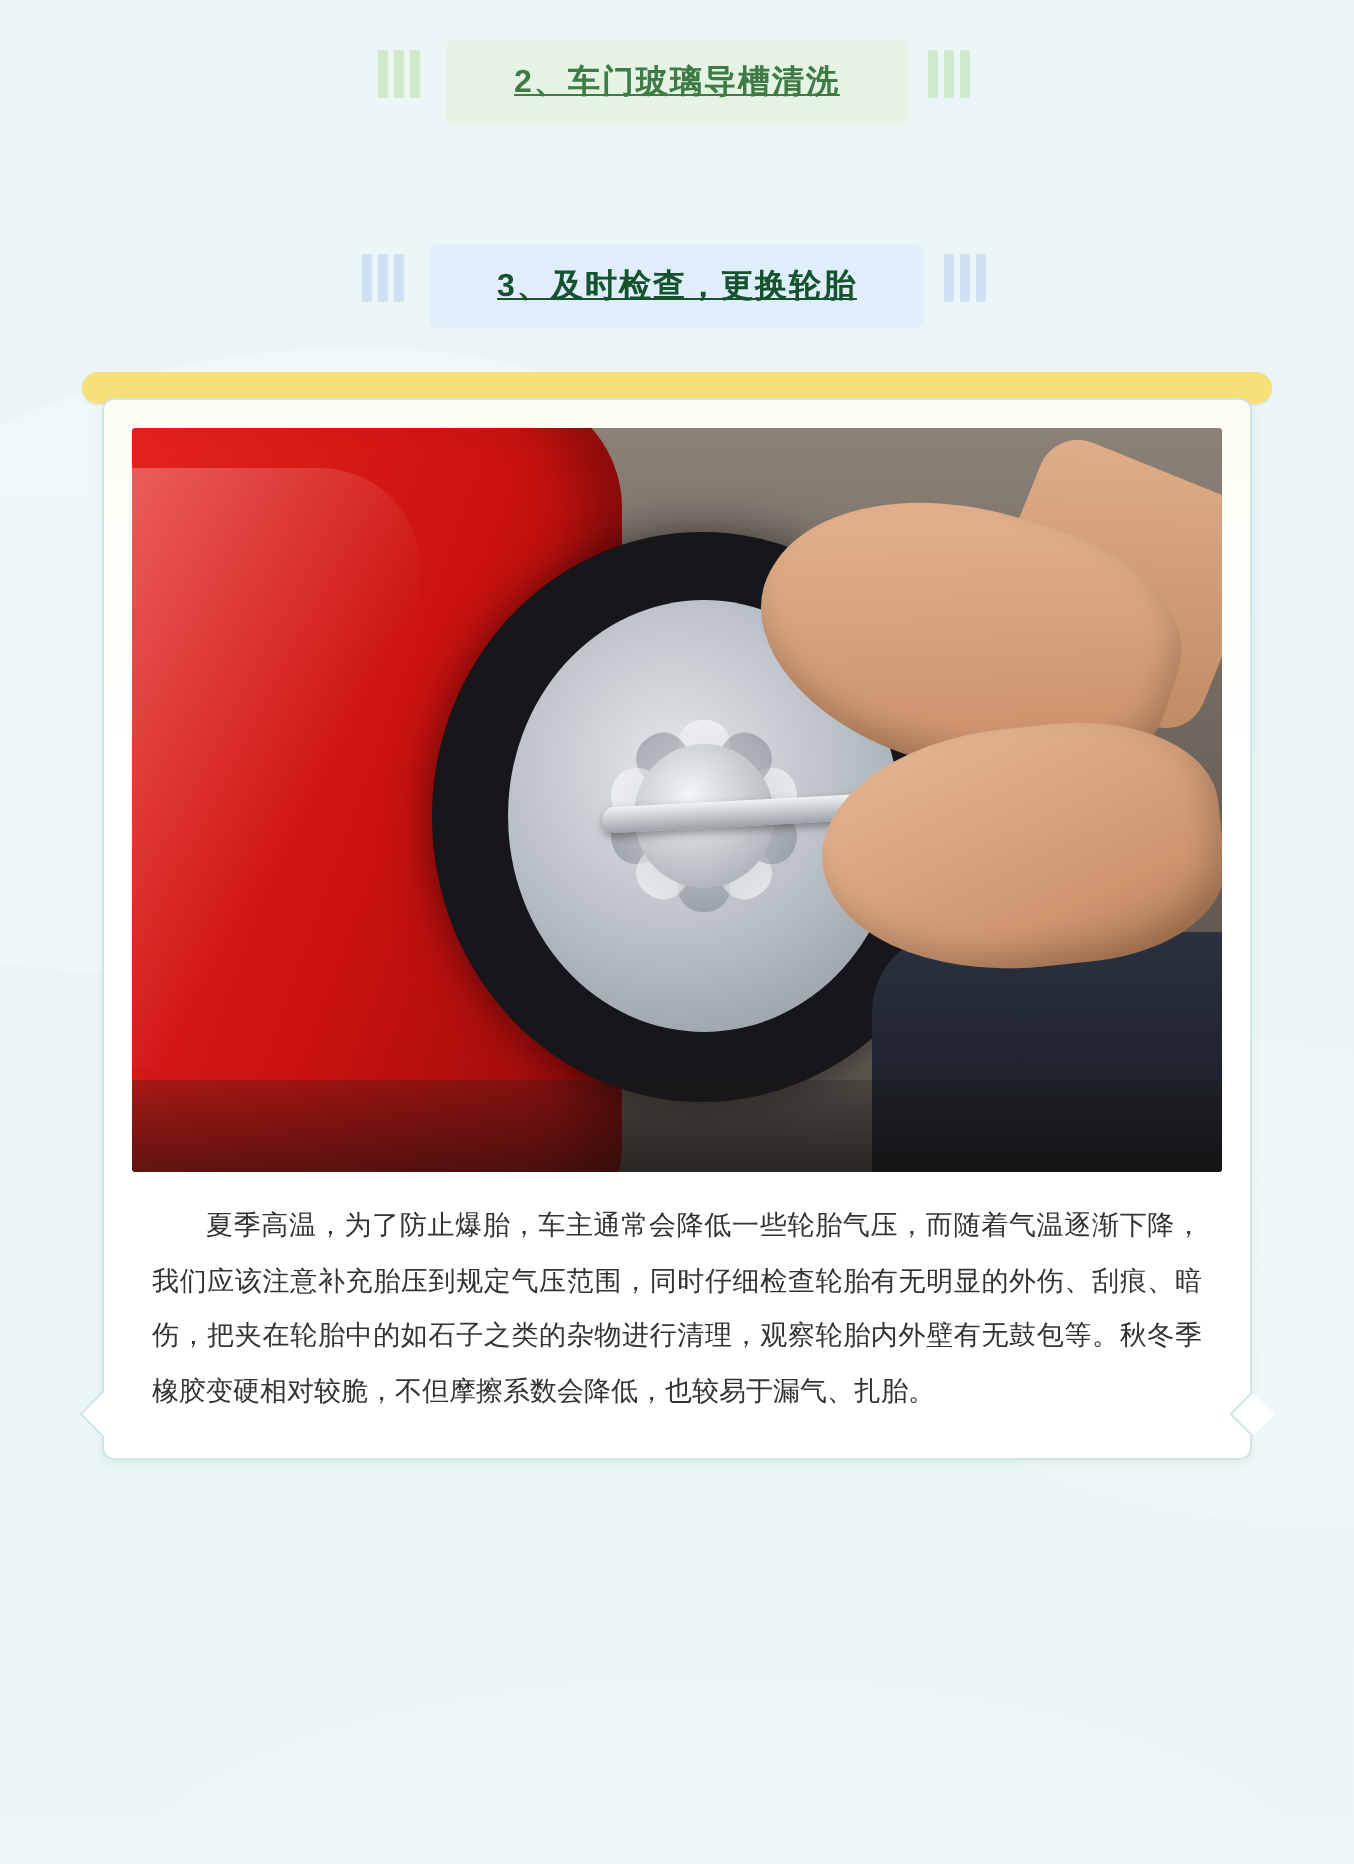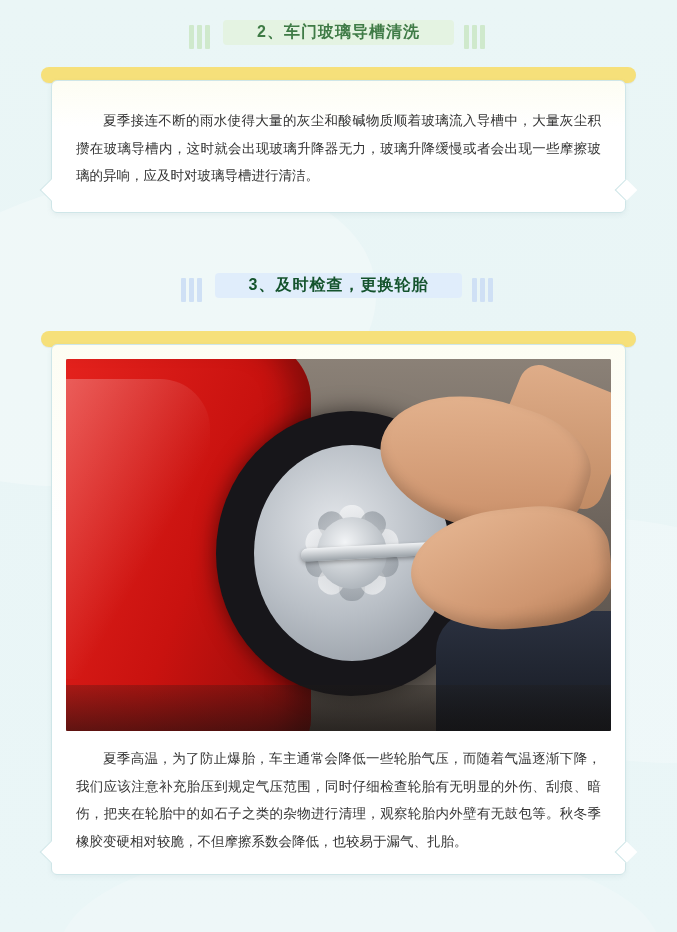--- a/index.html
+++ b/index.html
@@ -38,27 +38,28 @@
     position: relative;
     display: flex;
     justify-content: center;
     align-items: center;
   }
   .ribbon {
     position: relative;
     display: inline-flex;
     align-items: center;
     justify-content: center;
-    height: 25px;
+    height: 42px;
     padding: 0 34px;
     border-radius: 4px;
     font-size: 16px;
     font-weight: bold;
     letter-spacing: 1px;
     white-space: nowrap;
+    text-decoration: underline;
   }
   .ribbon.green {
     background: #e4f3e2;
     color: #3f7b46;
   }
   .ribbon.blue {
     background: #e0edfb;
     color: #14532d;
   }
   .ribbon-tail {
@@ -296,48 +297,40 @@
         </span>
         <span>2、车门玻璃导槽清洗</span>
         <span class="ribbon-tail right green-tail">
           <span></span>
             <span></span>
             <span></span>
         </span>
       </div>
     </div>
 
-    <div class="card-block" style="margin-top:22px;">
-      <div class="card-topbar"></div>
-      <div class="card-body">
-        <div class="notch bl"></div>
-        <div class="notch br"></div>
-        <p class="para">夏季接连不断的雨水使得大量的灰尘和酸碱物质顺着玻璃流入导槽中，大量灰尘积攒在玻璃导槽内，这时就会出现玻璃升降器无力，玻璃升降缓慢或者会出现一些摩擦玻璃的异响，应及时对玻璃导槽进行清洁。</p>
-      </div>
-    </div>
   </div>
 
   <div style="padding-top:60px;">
     <div class="heading-wrap">
       <div class="ribbon blue">
         <span class="ribbon-tail left blue-tail">
           <span></span>
             <span></span>
             <span></span>
         </span>
         <span>3、及时检查，更换轮胎</span>
         <span class="ribbon-tail right blue-tail">
           <span></span>
             <span></span>
             <span></span>
         </span>
       </div>
     </div>
 
-    <div class="card-block" style="margin-top:33px;">
+    <div class="card-block" style="margin-top:22px;">
       <div class="card-topbar"></div>
       <div class="card-body" style="padding:14px 14px 18px;">
         <div class="notch bl"></div>
         <div class="notch br"></div>
 
         <div class="photo">
           <div class="ph-bg"></div>
           <div class="ph-wallstripe"></div>
           <div class="ph-floor"></div>
           <div class="car-body">

